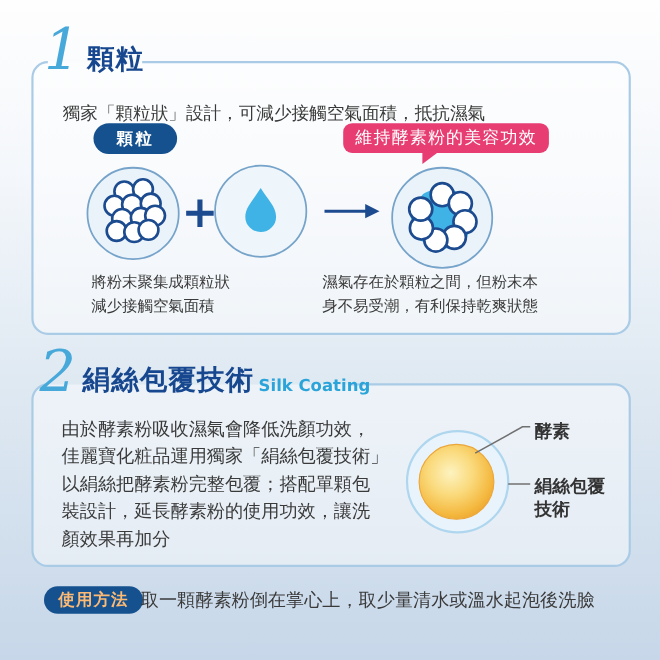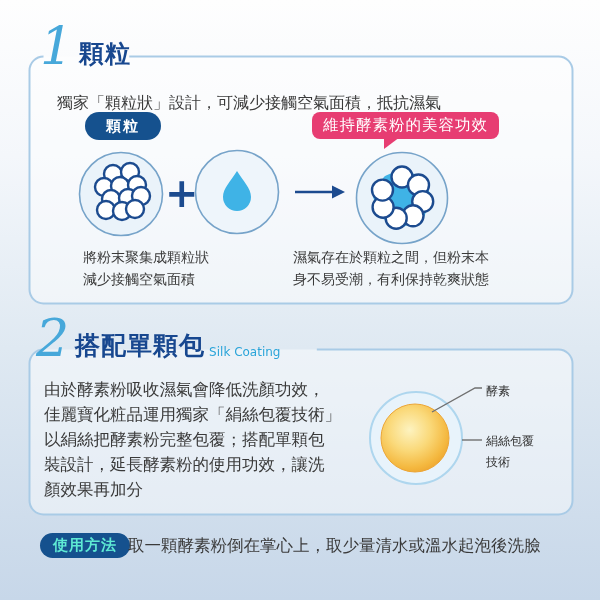--- a/index.html
+++ b/index.html
@@ -8,33 +8,33 @@
     background:linear-gradient(180deg,#fefefe 0%,#f4f7fb 26%,#dfe9f2 58%,#c7d7e9 100%);
     font-family:"DejaVu Sans","Liberation Sans",sans-serif;
     color:#3a3a3a;
   }
   .abs{position:absolute;}
   .sec-box{position:absolute;pointer-events:none;}
   .sec-title{position:absolute;display:flex;align-items:flex-end;}
   .num{font-family:"DejaVu Serif","Liberation Serif",serif;font-style:italic;font-weight:400;
        color:#47a8da;font-size:52px;line-height:0.80;}
   .ttl{color:#17478f;font-weight:bold;font-size:25px;line-height:1;margin-left:6px;margin-bottom:2px;letter-spacing:1px;}
-  .ttl-en{color:#2aa4d9;font-weight:normal;font-size:12px;line-height:1;margin-left:4px;margin-bottom:2px;}
+  .ttl-en{color:#2aa4d9;font-weight:bold;font-size:15px;line-height:1;margin-left:4px;margin-bottom:2px;}
   .subtitle{position:absolute;font-size:16px;line-height:1.2;}
   .pill{position:absolute;background:#15518e;color:#fff;border-radius:15px;height:28px;
         display:flex;align-items:center;justify-content:center;font-weight:bold;font-size:15px;letter-spacing:2px;}
   .callout{position:absolute;background:#e73d72;color:#fff;border-radius:8px;height:27px;
         display:flex;align-items:center;font-weight:normal;font-size:15.5px;padding:0 11px;letter-spacing:1px;}
   .callout::after{content:"";position:absolute;left:72px;top:100%;margin-top:-2px;width:0;height:0;
         border-top:12px solid #e73d72;border-right:16px solid transparent;}
   .plus{position:absolute;color:#1c4b8f;font-size:40px;font-weight:bold;line-height:1;}
   .caption{position:absolute;font-size:14px;line-height:22px;}
-  .body-text{position:absolute;font-size:16.5px;line-height:25px;}
-  .diagram-label{position:absolute;font-size:12px;font-weight:normal;color:#333;line-height:21px;}
-  .usage-badge{position:absolute;background:#15518e;color:#5eead4;border-radius:13px;height:25px;padding:0 13px;
+  .body-text{position:absolute;font-size:16.5px;line-height:25px;margin-left:12px;}
+  .diagram-label{position:absolute;font-size:16px;font-weight:bold;color:#333;line-height:21px;}
+  .usage-badge{position:absolute;background:#15518e;color:#fdba74;border-radius:13px;height:25px;padding:0 13px;
         display:flex;align-items:center;font-weight:bold;font-size:15px;letter-spacing:1px;}
   .usage-text{position:absolute;font-size:16.5px;line-height:1.2;}
 </style>
 </head>
 <body>
 
 <div class="canvas">
 
   <svg class="sec-box" style="left:28px;top:55px;" width="546" height="250" viewBox="0 0 546 250">
     <rect x="1.5" y="1.5" width="543" height="247" rx="14" pathLength="1560" fill="rgba(255,255,255,0.45)" stroke="#a9cbe6" stroke-width="2" stroke-dasharray="0 86 3000"></rect>
@@ -102,21 +102,21 @@
     <div>濕氣存在於顆粒之間，但粉末本</div>
     <div>身不易受潮，有利保持乾爽狀態</div>
   </div>
 
   <svg class="sec-box" style="left:28px;top:348px;" width="546" height="168" viewBox="0 0 546 168">
     <rect x="1.5" y="1.5" width="543" height="165" rx="14" pathLength="1400" fill="rgba(255,255,255,0.45)" stroke="#a9cbe6" stroke-width="2" stroke-dasharray="0 275 3000"></rect>
   </svg>
 
   <div class="sec-title" style="left:36px;top:318px;">
     <span class="num">2</span>
-    <span class="ttl">搭配單顆包</span>
+    <span class="ttl">絹絲包覆技術</span>
     <span class="ttl-en">Silk Coating</span>
   </div>
 
   <div class="body-text" style="left:44px;top:377px;">
     <div>由於酵素粉吸收濕氣會降低洗顏功效，</div>
     <div>佳麗寶化粧品運用獨家「絹絲包覆技術」</div>
     <div>以絹絲把酵素粉完整包覆；搭配單顆包</div>
     <div>裝設計，延長酵素粉的使用功效，讓洗</div>
     <div>顏效果再加分</div>
   </div>

